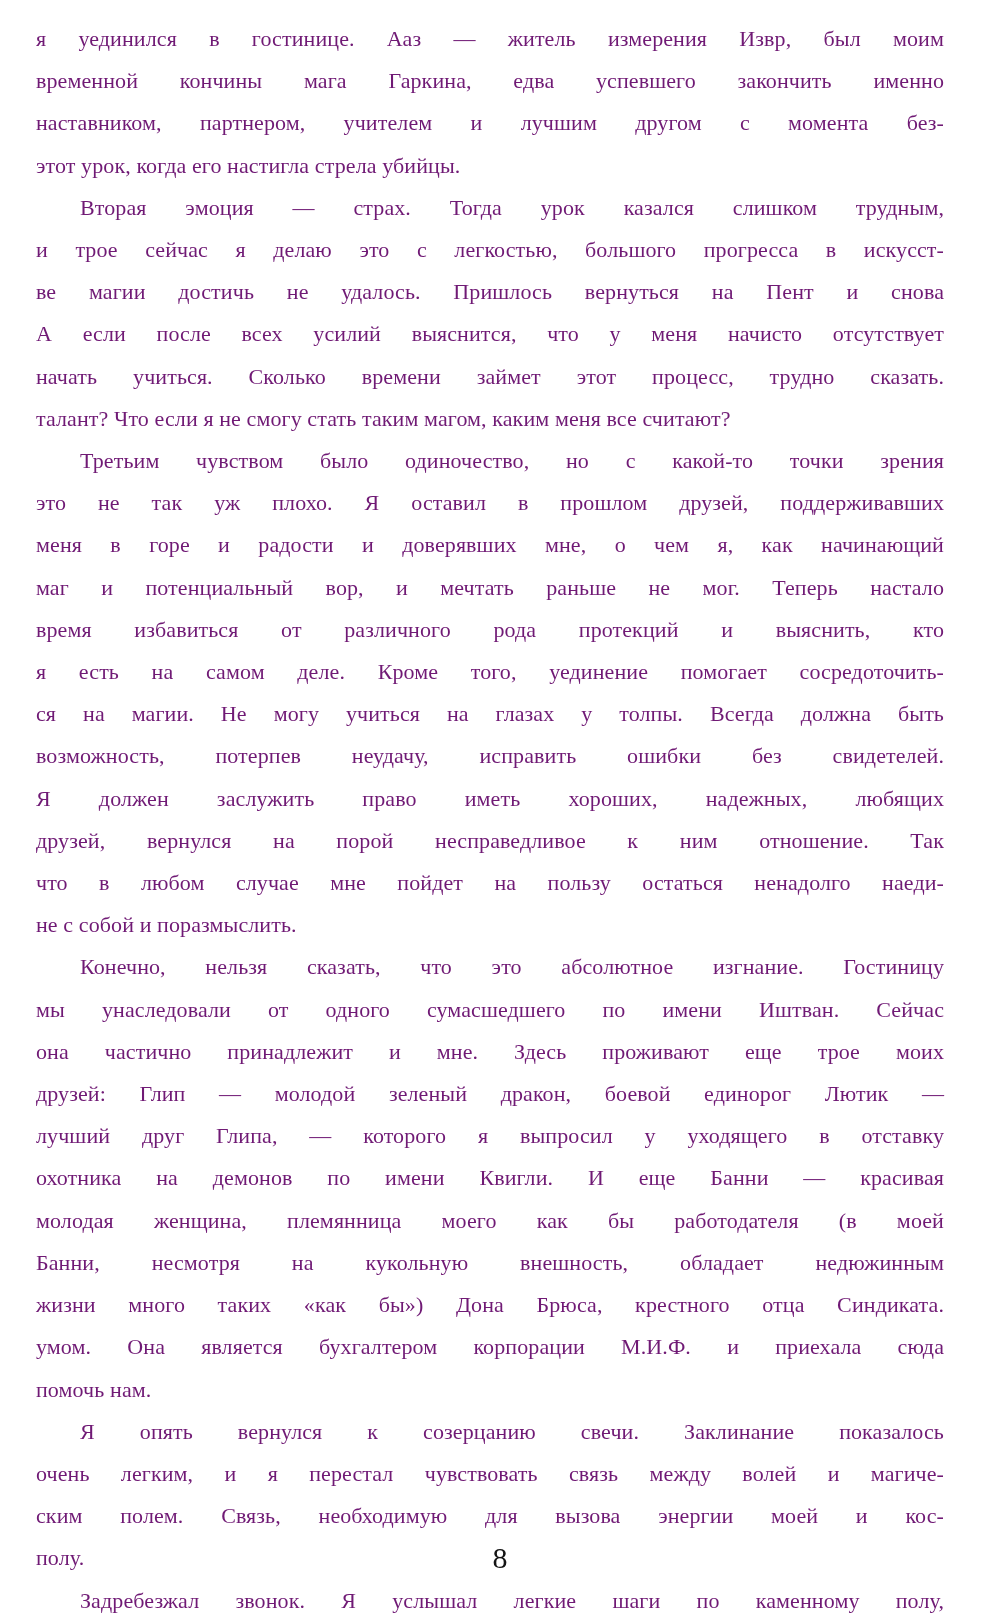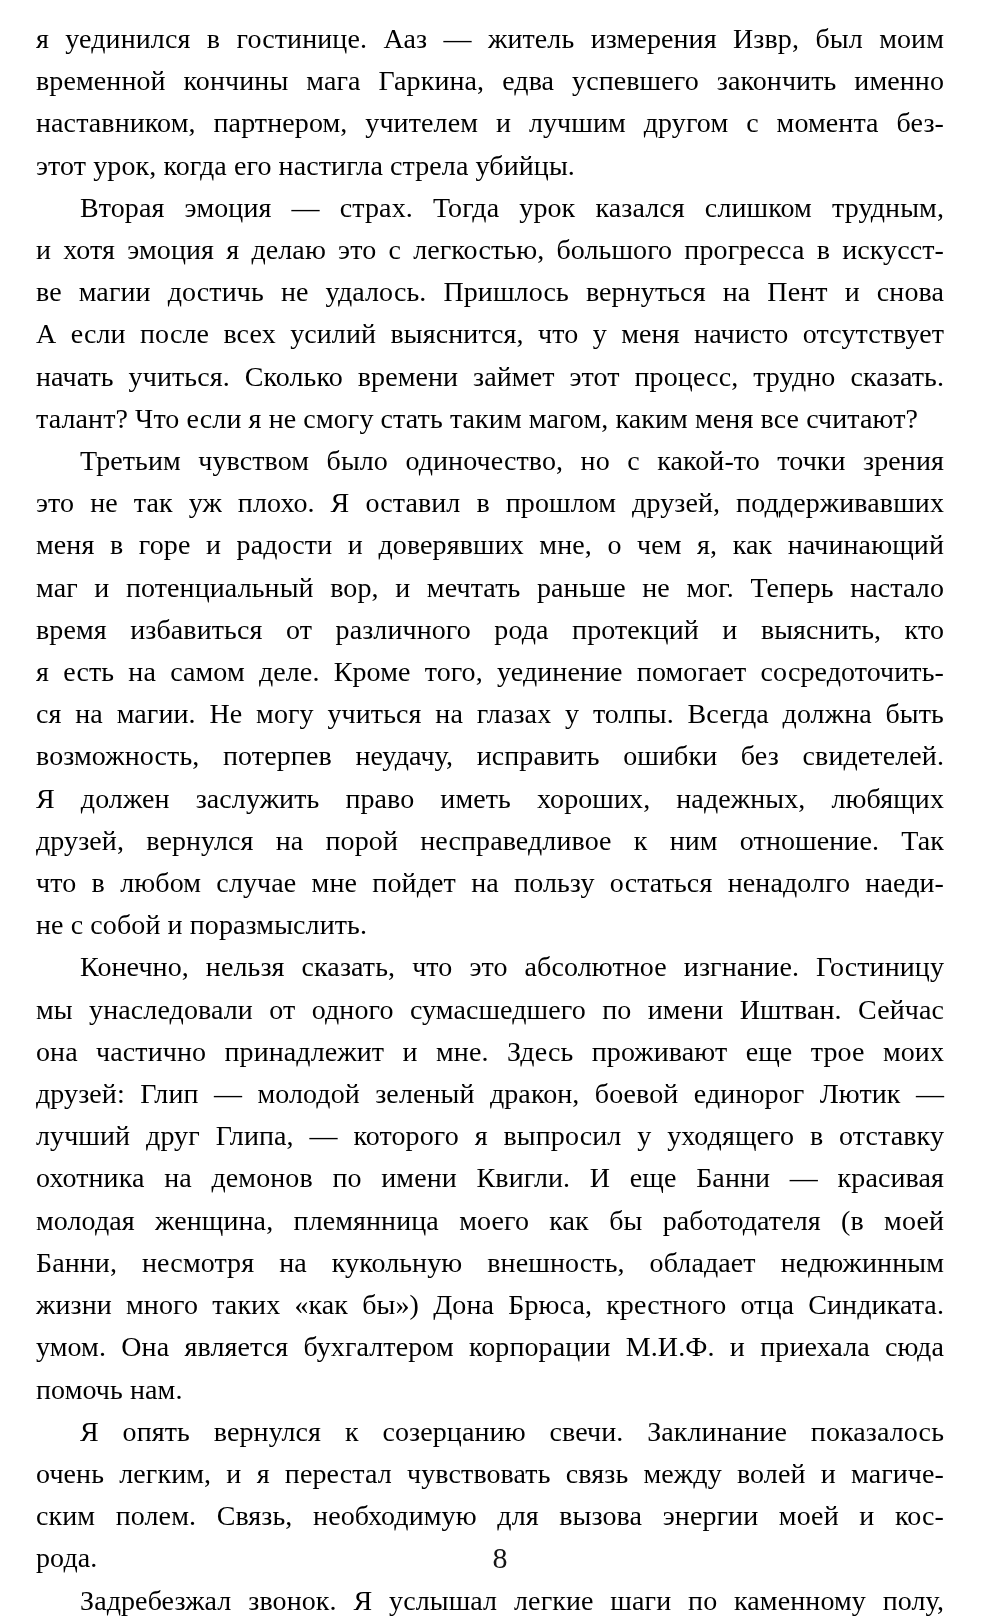--- a/index.html
+++ b/index.html
@@ -19,27 +19,27 @@
     width: 1000px;
     height: 1621px;
     background: #ffffff;
     box-sizing: border-box;
   }
   .text-block {
     position: absolute;
     left: 36px;
     top: 18px;
     width: 908px;
-    font-size: 28px;
+    font-size: 22px;
     line-height: 42.2px;
     text-align: justify;
     text-justify: inter-word;
     -webkit-hyphens: none;
     hyphens: none;
-    color: #000000;
+    color: #701a75;
     letter-spacing: 0.1px;
   }
   
   .ln {
     display: block;
     width: 100%;
     text-align: justify;
     text-align-last: justify;
     white-space: pre;
   }
@@ -62,21 +62,21 @@
 <body>
 
 <div class="page">
 
   <div class="text-block" id="body-text">
       <span class="ln">я уединился в гостинице. Ааз — житель измерения Извр, был моим</span>
       <span class="ln">временной кончины мага Гаркина, едва успевшего закончить именно</span>
       <span class="ln">наставником, партнером, учителем и лучшим другом с момента без-</span>
       <span class="ln last">этот урок, когда его настигла стрела убийцы.</span>
       <span class="ln" style="text-indent: 44px;">Вторая эмоция — страх. Тогда урок казался слишком трудным,</span>
-      <span class="ln">и хотя эмоция я делаю это с легкостью, большого прогресса в искусст-</span>
+      <span class="ln">и трое сейчас я делаю это с легкостью, большого прогресса в искусст-</span>
       <span class="ln">ве магии достичь не удалось. Пришлось вернуться на Пент и снова</span>
       <span class="ln">А если после всех усилий выяснится, что у меня начисто отсутствует</span>
       <span class="ln">начать учиться. Сколько времени займет этот процесс, трудно сказать.</span>
       <span class="ln last">талант? Что если я не смогу стать таким магом, каким меня все считают?</span>
       <span class="ln" style="text-indent: 44px;">Третьим чувством было одиночество, но с какой-то точки зрения</span>
       <span class="ln">это не так уж плохо. Я оставил в прошлом друзей, поддерживавших</span>
       <span class="ln">меня в горе и радости и доверявших мне, о чем я, как начинающий</span>
       <span class="ln">маг и потенциальный вор, и мечтать раньше не мог. Теперь настало</span>
       <span class="ln">время избавиться от различного рода протекций и выяснить, кто</span>
       <span class="ln">я есть на самом деле. Кроме того, уединение помогает сосредоточить-</span>
@@ -93,19 +93,19 @@
       <span class="ln">лучший друг Глипа, — которого я выпросил у уходящего в отставку</span>
       <span class="ln">охотника на демонов по имени Квигли. И еще Банни — красивая</span>
       <span class="ln">молодая женщина, племянница моего как бы работодателя (в моей</span>
       <span class="ln">Банни, несмотря на кукольную внешность, обладает недюжинным</span>
       <span class="ln">жизни много таких «как бы») Дона Брюса, крестного отца Синдиката.</span>
       <span class="ln">умом. Она является бухгалтером корпорации М.И.Ф. и приехала сюда</span>
       <span class="ln last">помочь нам.</span>
       <span class="ln" style="text-indent: 44px;">Я опять вернулся к созерцанию свечи. Заклинание показалось</span>
       <span class="ln">очень легким, и я перестал чувствовать связь между волей и магиче-</span>
       <span class="ln">ским полем. Связь, необходимую для вызова энергии моей и кос-</span>
-      <span class="ln last">рода.</span>
+      <span class="ln last">полу.</span>
       <span class="ln" style="text-indent: 44px;">Задребезжал звонок. Я услышал легкие шаги по каменному полу,</span>
     </div>
 
   <div class="page-number">8</div>
 
 </div>
 
 </body></html>

